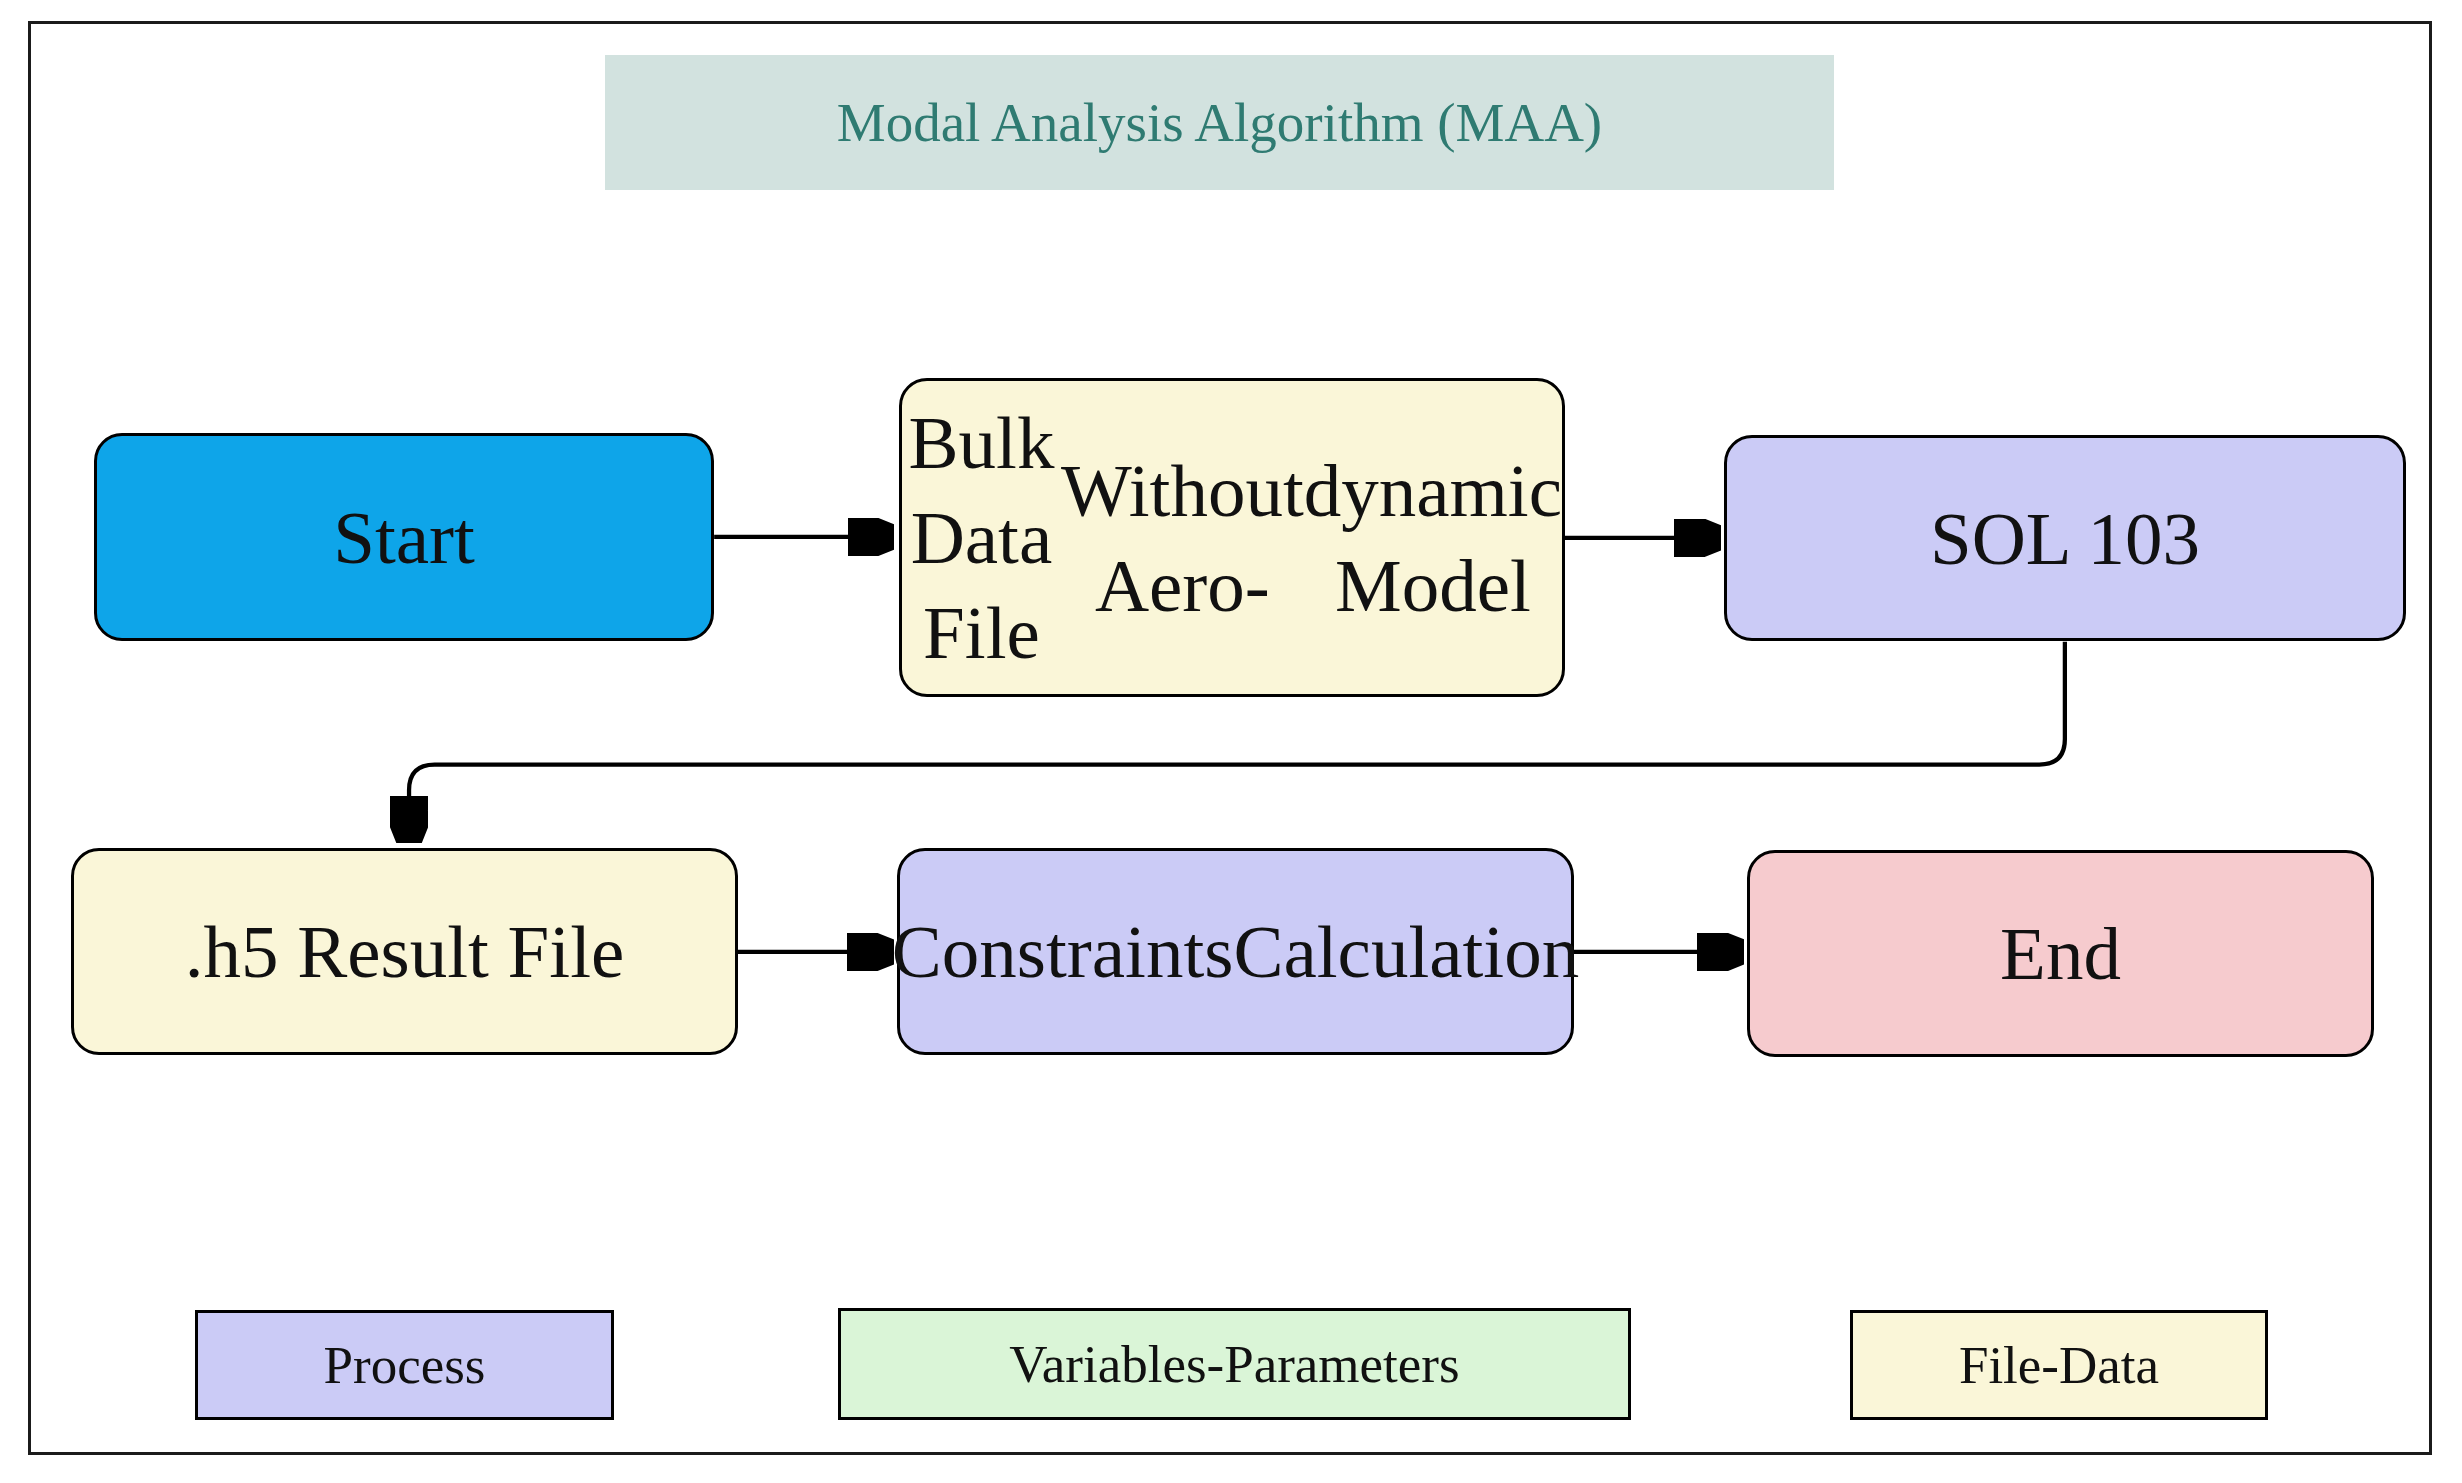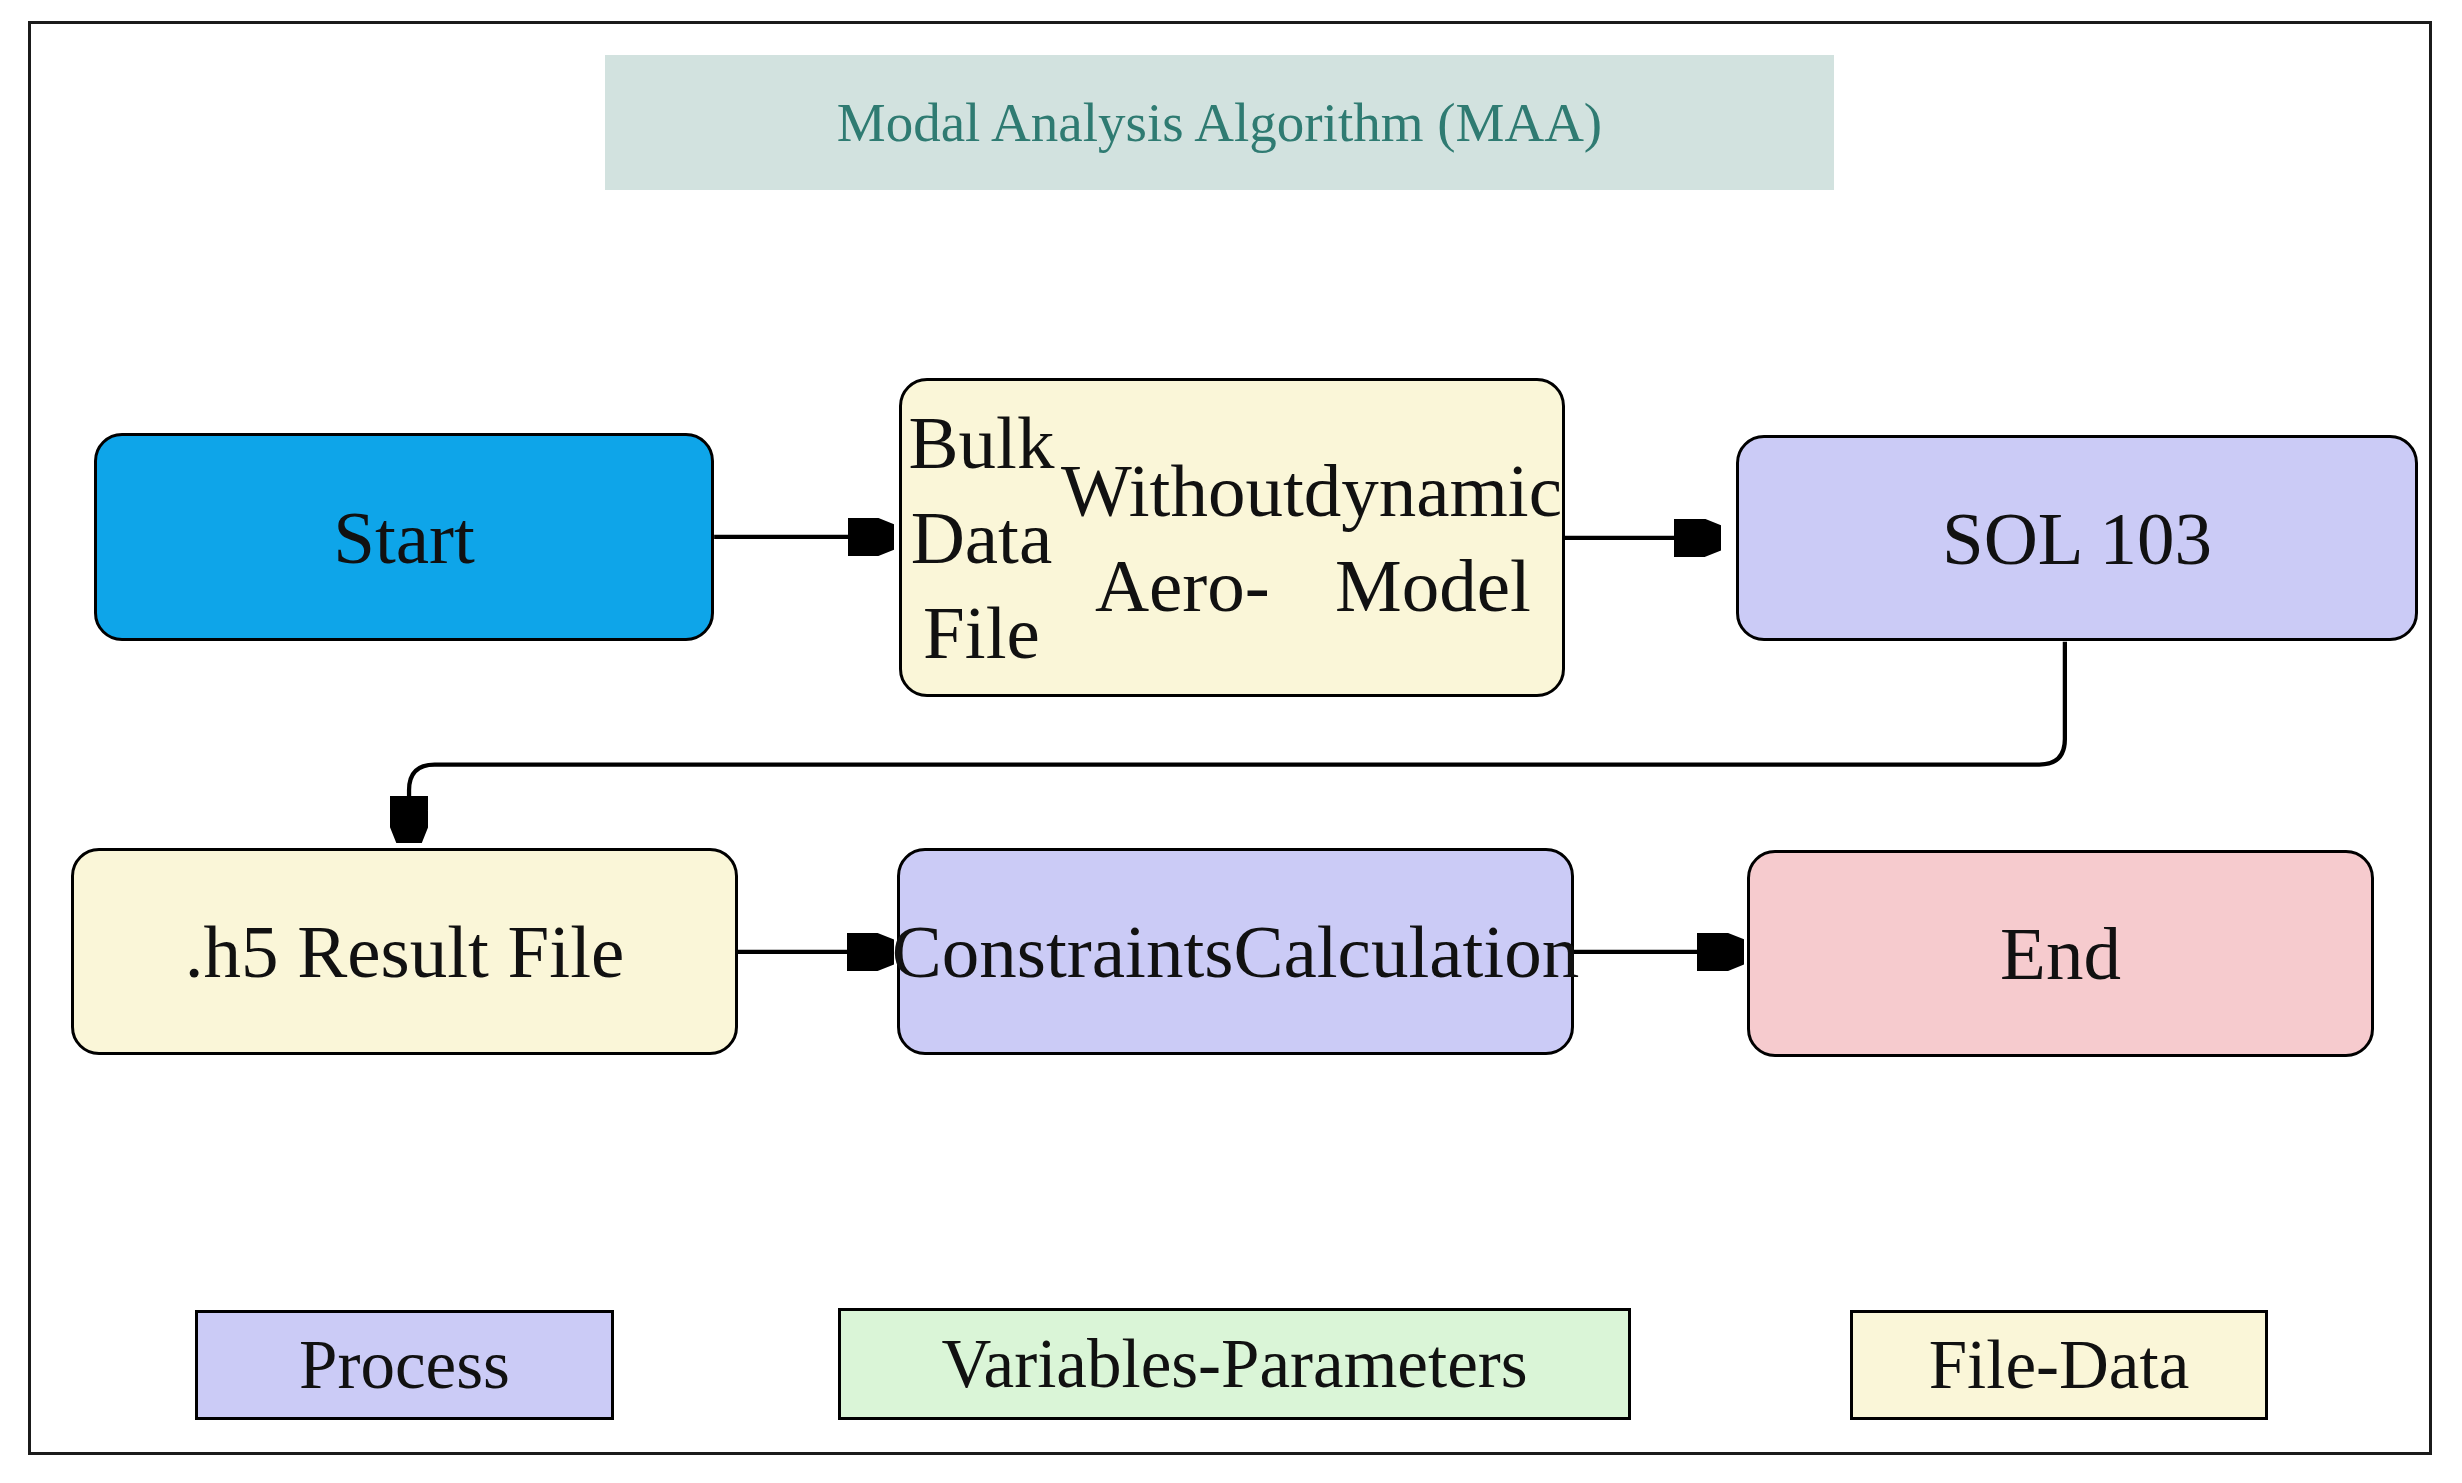--- a/index.html
+++ b/index.html
@@ -50,21 +50,21 @@
     line-height: 95px;
   }
   .legend-box {
     position: absolute;
     box-sizing: border-box;
     border: 3.4px solid #000000;
     display: flex;
     align-items: center;
     justify-content: center;
     text-align: center;
-    font-size: 69px;
+    font-size: 53px;
   }
   .node-start        { left: 94px;  top: 433px; width: 620px; height: 208px; }
   .node-bulk         { left: 899px; top: 378px; width: 666px; height: 319px; }
   .node-sol          { left: 1724px; top: 435px; width: 682px; height: 206px; }
   .node-h5           { left: 71px;   top: 848px; width: 667px; height: 207px; }
   .node-constraints  { left: 897px; top: 848px; width: 677px; height: 207px; }
   .node-end          { left: 1747px; top: 850px; width: 627px; height: 207px; }
   .legend-process    { left: 195px;  top: 1310px; width: 419px; height: 110px; }
   .legend-variables  { left: 838px;  top: 1308px; width: 793px; height: 112px; }
   .legend-filedata   { left: 1850px; top: 1310px; width: 418px; height: 110px; }
@@ -110,21 +110,21 @@
   <div class="node node-start" style="background-color: #0ea5e9;">
     <span>Start</span>
   </div>
 
   <div class="node node-bulk" style="background-color: rgb(250, 246, 216);">
     <span>Bulk Data File</span>
     <span>Without Aero-</span>
     <span>dynamic Model</span>
   </div>
 
-  <div class="node node-sol" style="background-color: rgb(203, 203, 246); margin-left: 12px;">
+  <div class="node node-sol" style="background-color: rgb(203, 203, 246);">
     <span>SOL 103</span>
   </div>
 
   <div class="node node-h5" style="background-color: rgb(250, 246, 216);">
     <span>.h5 Result File</span>
   </div>
 
   <div class="node node-constraints" style="background-color: rgb(203, 203, 246);">
     <span>Constraints</span>
     <span>Calculation</span>

